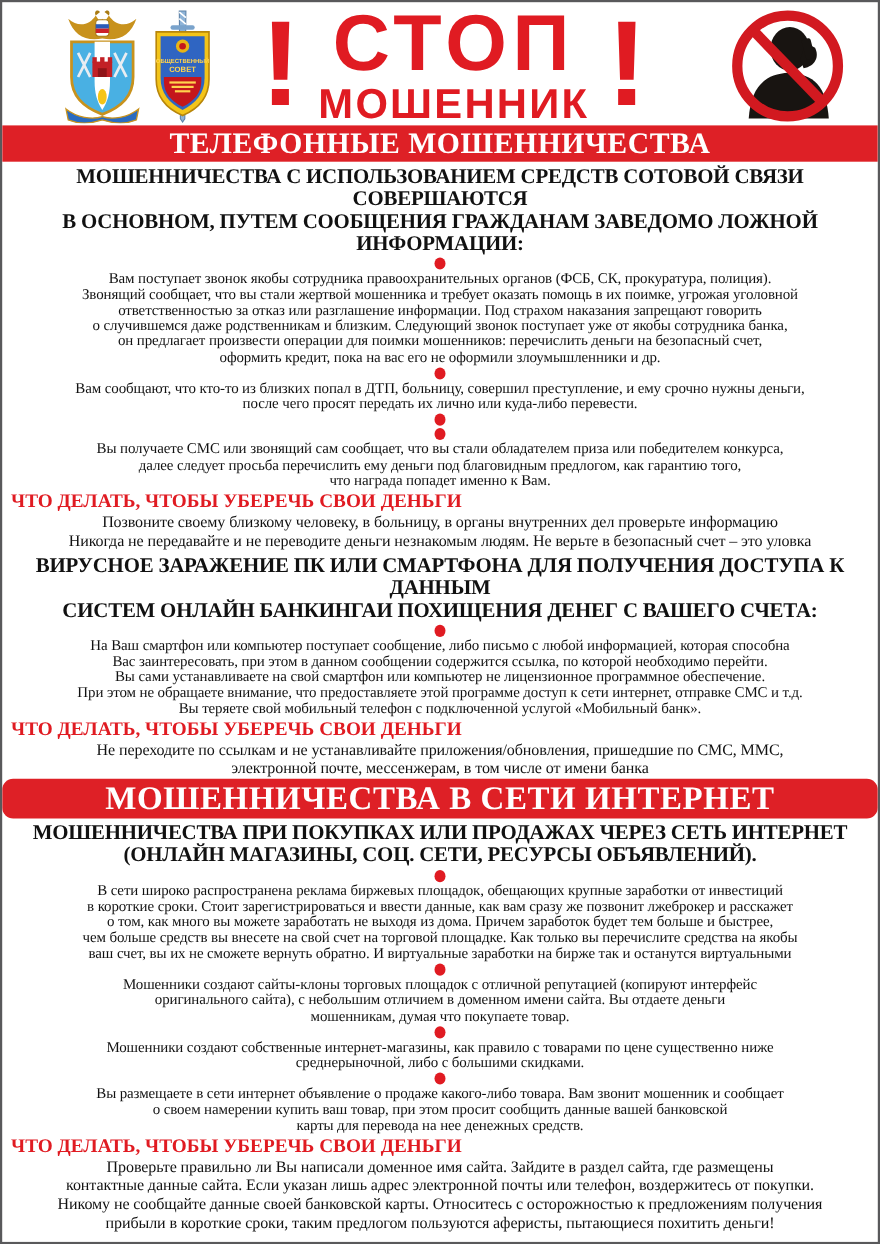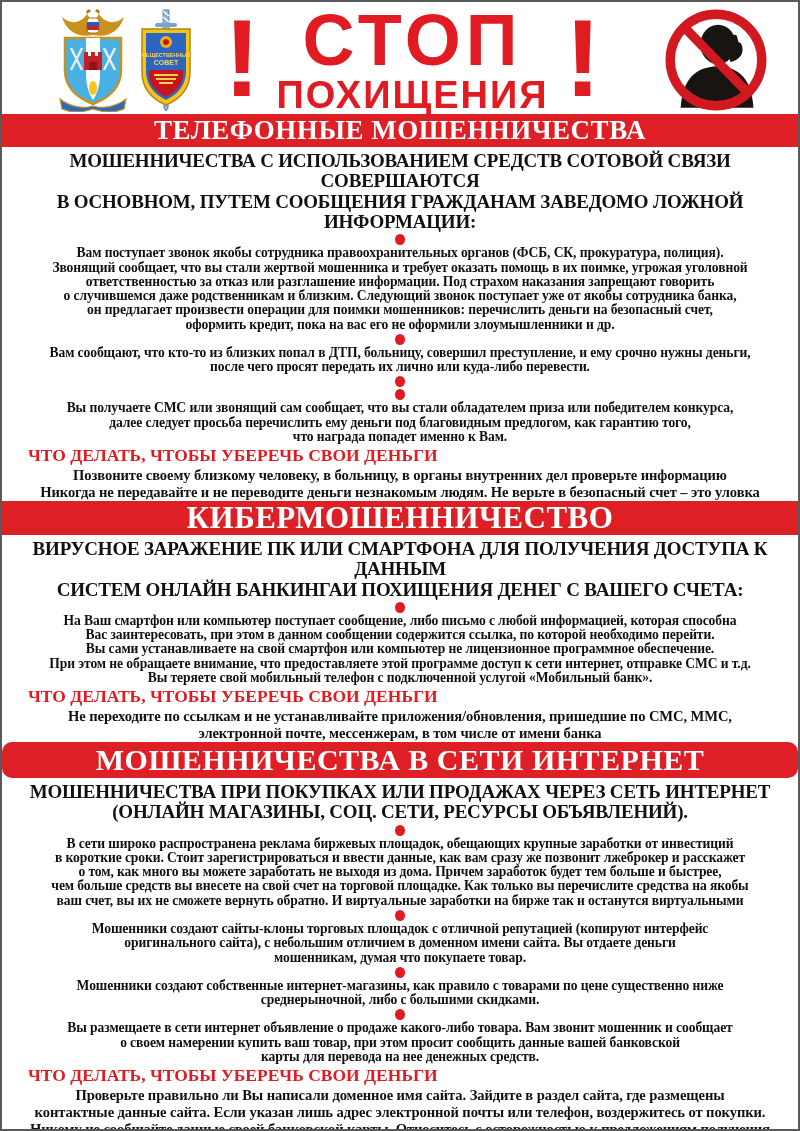--- a/index.html
+++ b/index.html
@@ -43,32 +43,32 @@
     font-weight:bold;
     display:flex;align-items:center;justify-content:center;
     letter-spacing:.5px;
     width:100%;
     text-align:center;
   }
   .banner-1{height:33px;font-size:27px;}
   .banner-2{height:34px;font-size:31px;}
   .banner-3{height:36px;font-size:30px;border-radius:10px;}
   
-  .content{padding:0 26px;}
+  .content{padding:0 8px;}
   .intro{
     font-size:19px;font-weight:bold;text-align:center;
     line-height:1.07;margin:4px 0 0 0;white-space:pre-line;
     letter-spacing:-.2px;
   }
   .dot{
     width:10px;height:11px;border-radius:50%;
     background:var(--red);margin:2px auto 1px auto;
   }
   .para{
-    font-size:13.6px;font-weight:bold;text-align:center;
+    font-size:13.6px;font-weight:normal;text-align:center;
     line-height:1.05;margin:0;white-space:pre-line;
     letter-spacing:-.1px;
   }
   .advice-title{
     color:var(--red);font-weight:bold;font-size:17.5px;
     text-align:left;line-height:1.12;margin-top:2px;
   }
   .advice{
     font-size:14.6px;line-height:1.17;margin-top:1px;text-align:center;
   }
@@ -123,21 +123,21 @@
           <rect x="19" y="70" width="20" height="2" fill="#ffd34d"></rect>
           <rect x="22" y="74" width="14" height="2" fill="#ffd34d"></rect>
         </g>
       </svg>
     </div>
 
     <div class="stop-block">
       <div class="excl">!</div>
       <div class="stop-words">
         <div class="stop-word">СТОП</div>
-        <div class="scammer-word">ПОХИЩЕНИЯ</div>
+        <div class="scammer-word">МОШЕННИК</div>
       </div>
       <div class="excl">!</div>
     </div>
 
     <svg width="112" height="104" viewBox="0 0 104 100">
       <g>
         <ellipse cx="54" cy="35" rx="17" ry="19" fill="#181411"></ellipse>
         <path d="M18 96 C20 68 32 57 53 56 C75 57 86 68 88 96 Z" fill="#181411"></path>
         <path d="M66 52 C76 50 80 42 76 34 L68 30 L63 44 Z" fill="#181411"></path>
         <rect x="66" y="26" width="8" height="18" rx="2" fill="#181411" transform="rotate(-14 70 35)"></rect>
@@ -167,21 +167,20 @@
       <p class="para">Вы получаете СМС или звонящий сам сообщает, что вы стали обладателем приза или победителем конкурса,
 далее следует просьба перечислить ему деньги под благовидным предлогом, как гарантию того,
 что награда попадет именно к Вам.</p>
       <div class="advice-title">ЧТО ДЕЛАТЬ, ЧТОБЫ УБЕРЕЧЬ СВОИ ДЕНЬГИ</div>
       <p class="para advice">Позвоните своему близкому человеку, в больницу, в органы внутренних дел проверьте информацию
 Никогда не передавайте и не переводите деньги незнакомым людям. Не верьте в безопасный счет – это уловка</p>
     </div>
   </section>
 
   <section>
-    <div class="banner banner-2">КИБЕРМОШЕННИЧЕСТВО</div>
     <div class="content">
       <h2 class="intro">ВИРУСНОЕ ЗАРАЖЕНИЕ ПК ИЛИ СМАРТФОНА ДЛЯ ПОЛУЧЕНИЯ ДОСТУПА К ДАННЫМ
 СИСТЕМ ОНЛАЙН БАНКИНГАИ ПОХИЩЕНИЯ  ДЕНЕГ С ВАШЕГО СЧЕТА:</h2>
       <div class="dot"></div>
       <p class="para">На Ваш смартфон или компьютер поступает сообщение, либо письмо с любой информацией, которая способна
 Вас заинтересовать, при этом в данном сообщении содержится ссылка, по которой необходимо перейти.
 Вы сами устанавливаете на свой смартфон или компьютер не лицензионное программное обеспечение.
 При этом не обращаете внимание, что предоставляете этой программе доступ к сети интернет, отправке СМС и т.д.
 Вы теряете свой мобильный телефон с подключенной услугой «Мобильный банк».</p>
       <div class="advice-title">ЧТО ДЕЛАТЬ, ЧТОБЫ УБЕРЕЧЬ СВОИ ДЕНЬГИ</div>

